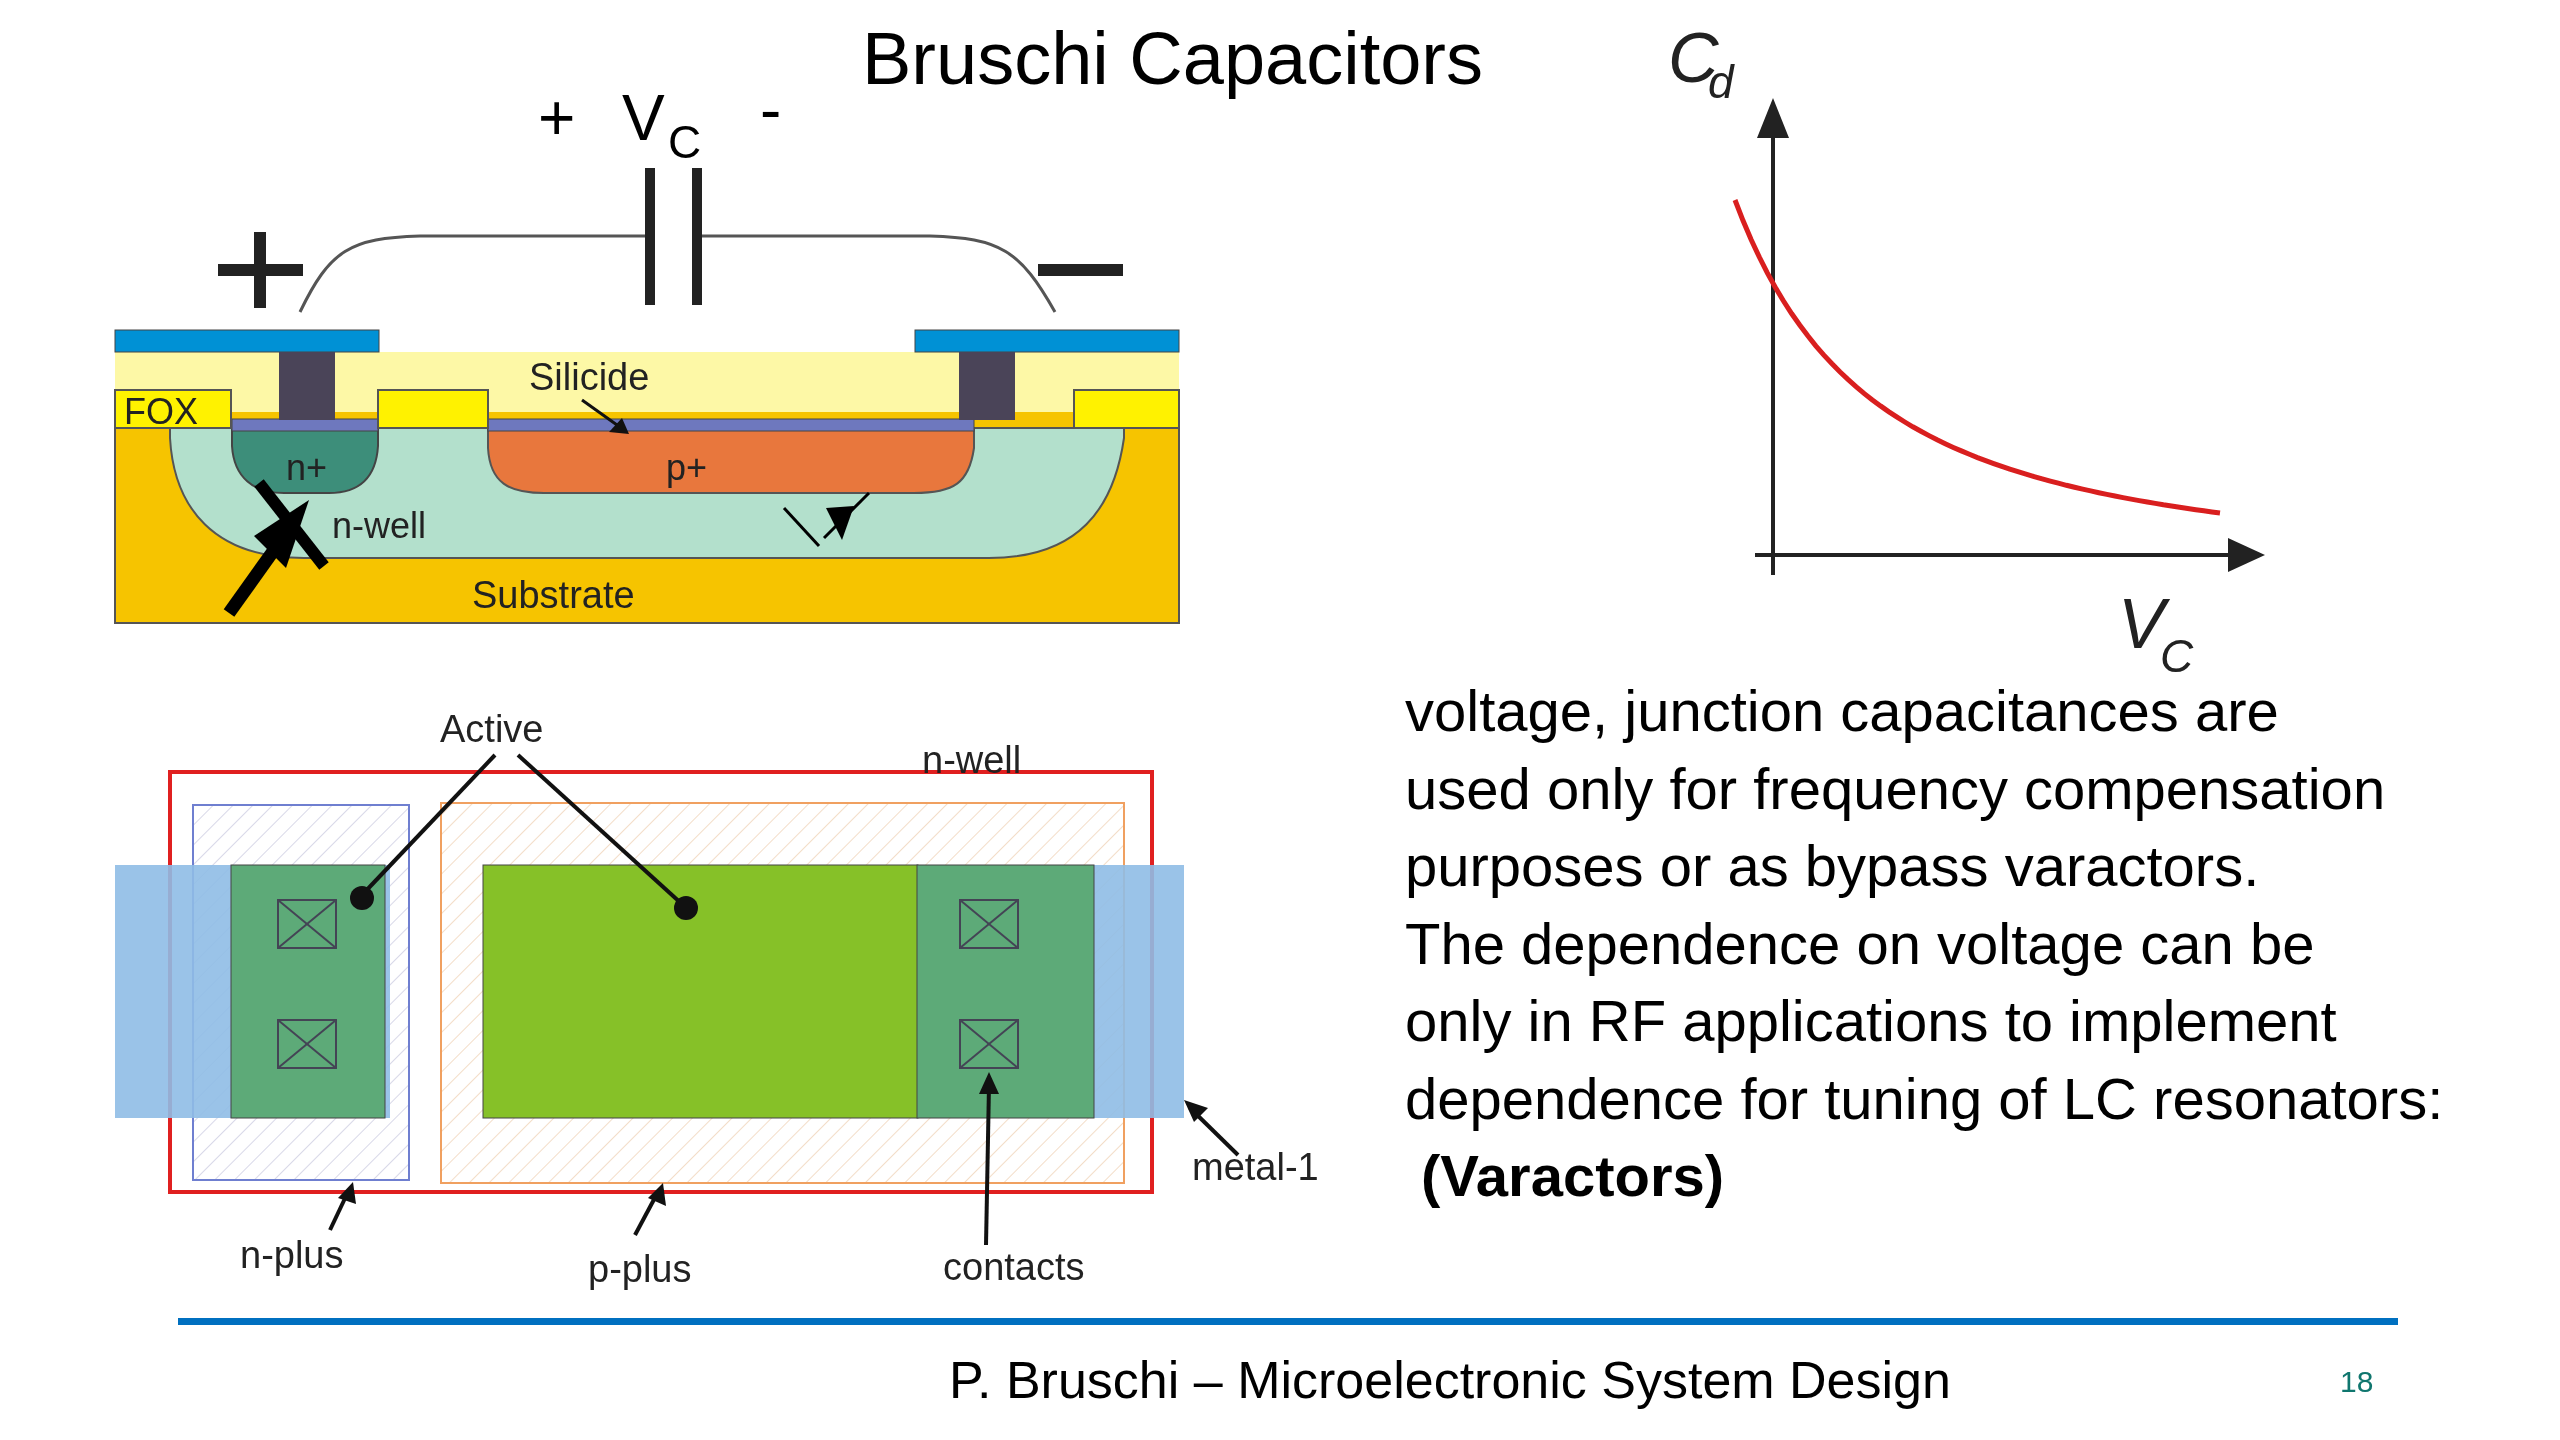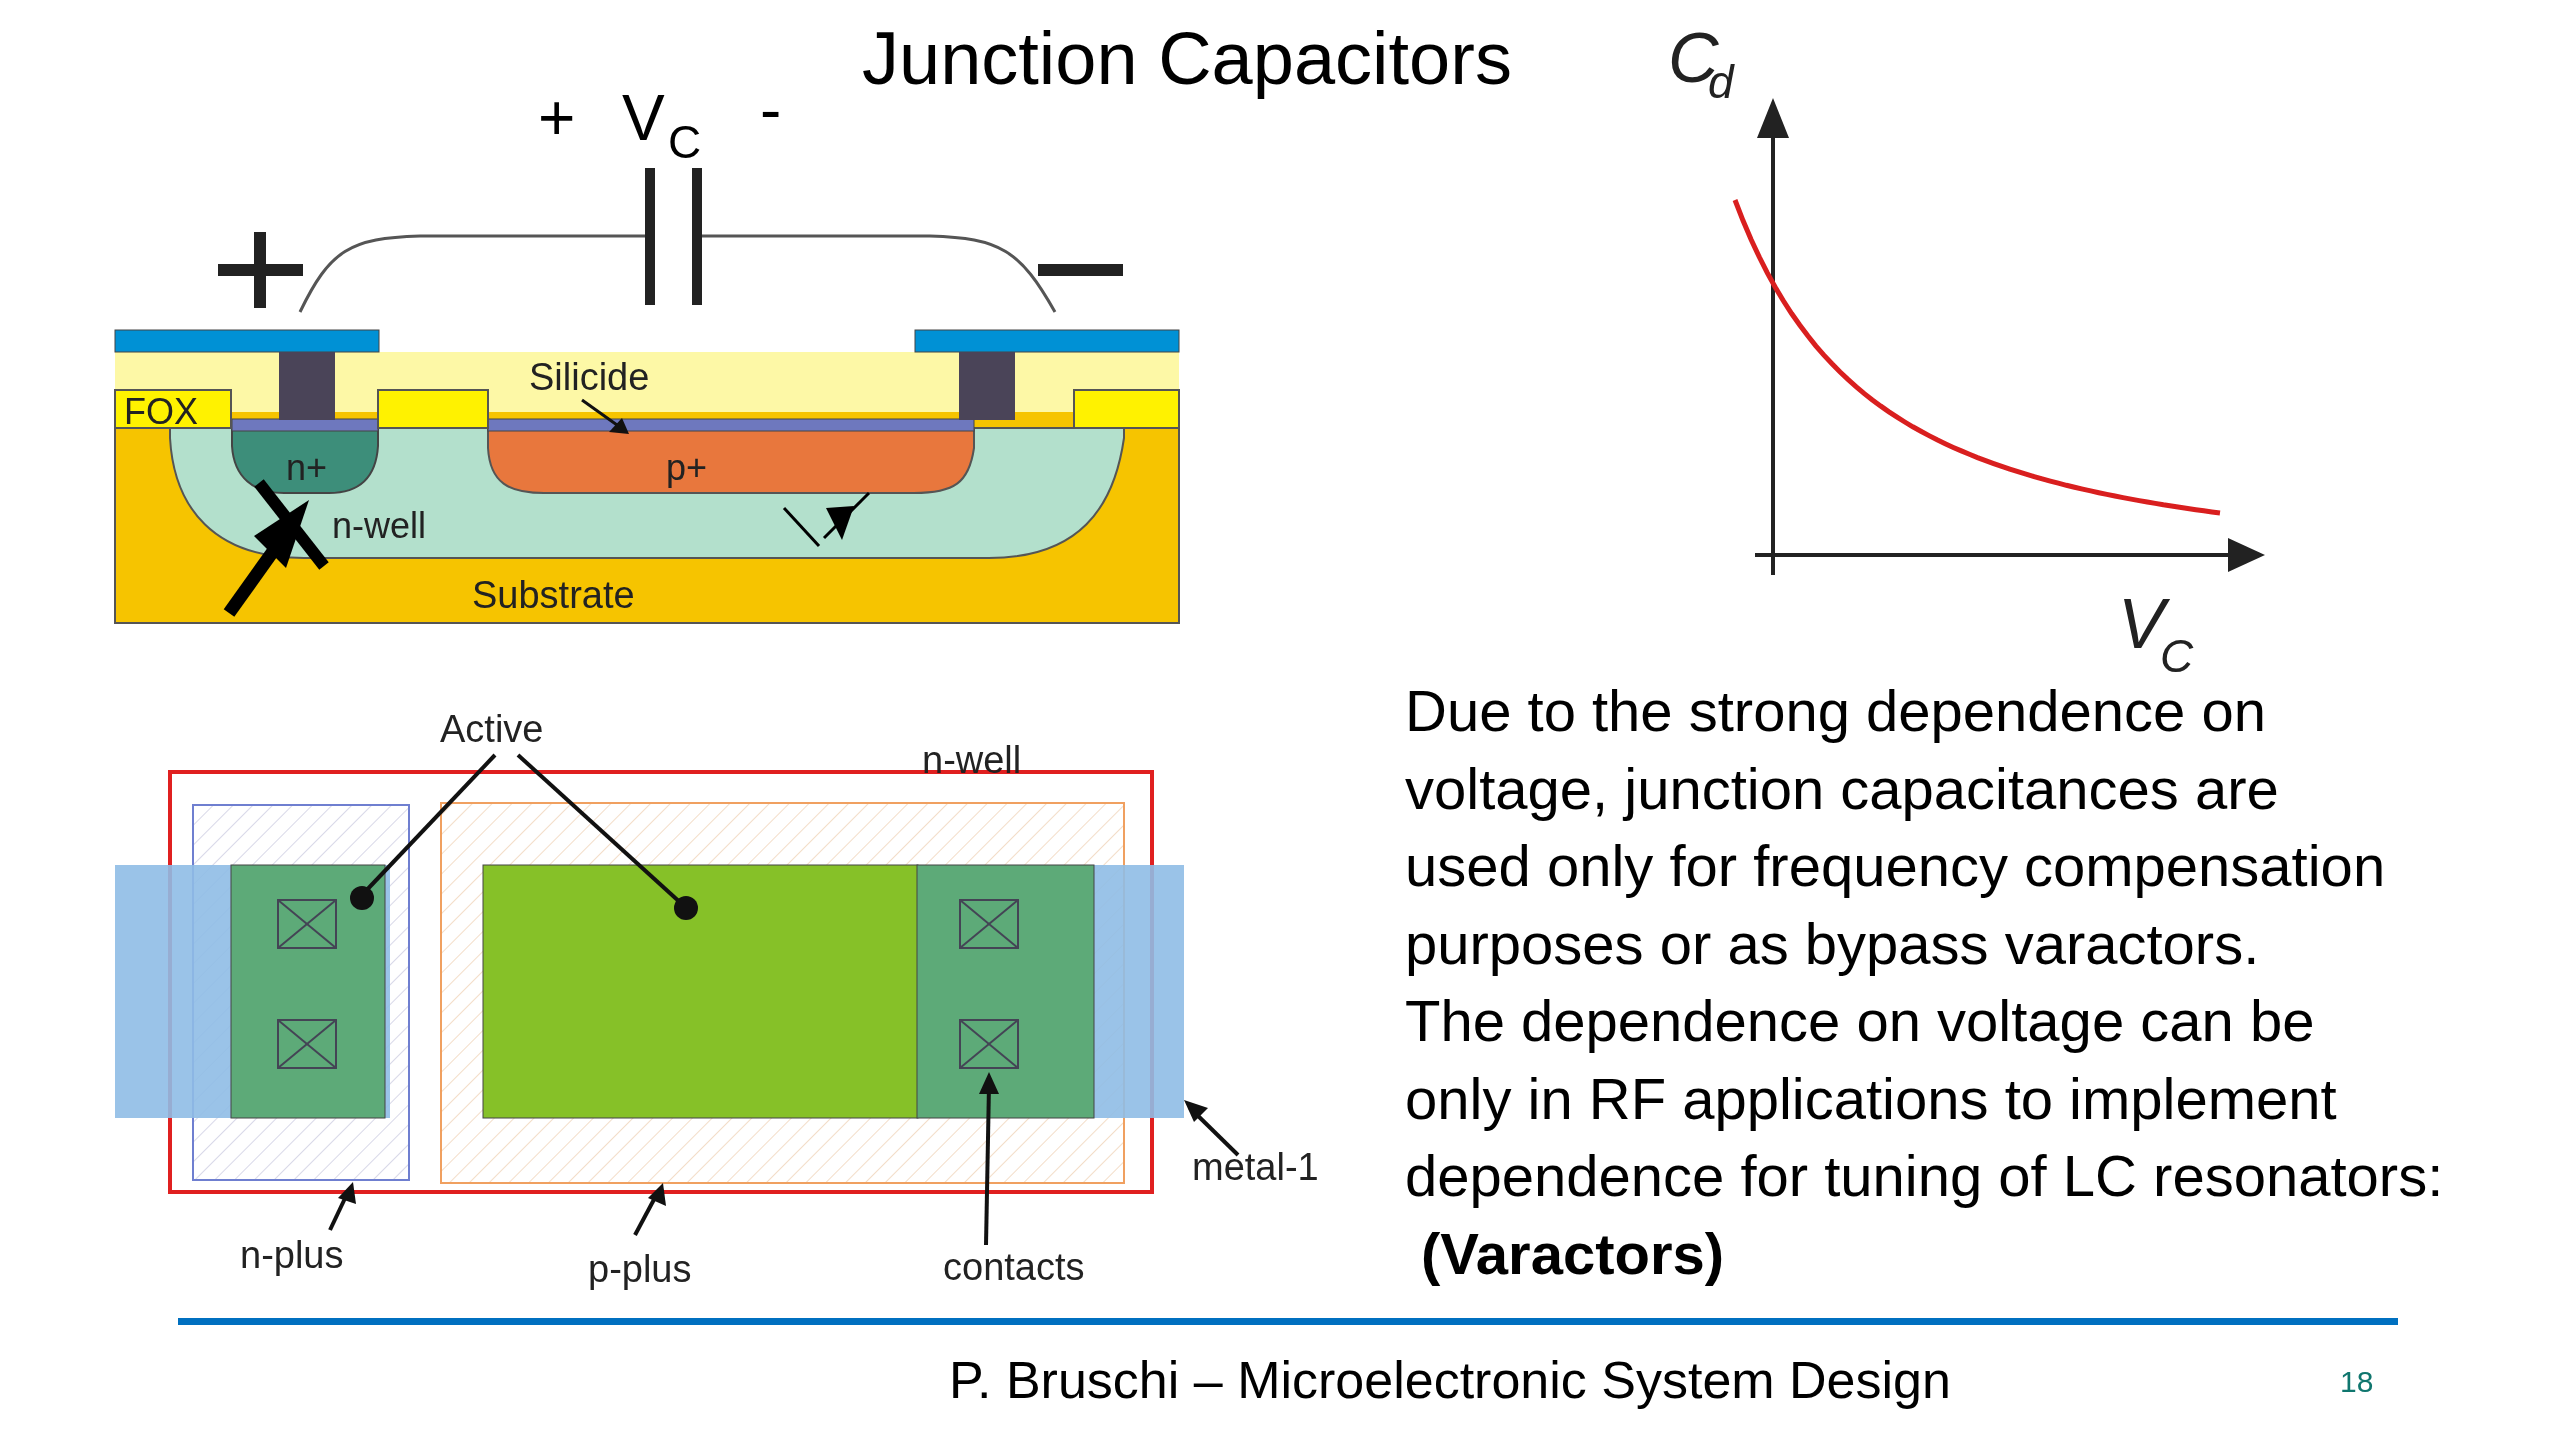--- a/index.html
+++ b/index.html
@@ -11,21 +11,21 @@
   #body-text .line { display: block; white-space: nowrap; }
   #body-text .bold { font-weight: bold; margin-left: 16px; }
   #footer-rule { left: 178px; top: 1318px; width: 2220px; height: 7px; background: #0070C0; }
   #footer-text { left: 0; width: 2900px; top: 1350px; font-size: 52px; text-align: center; white-space: nowrap; }
   #page-number { left: 2340px; top: 1365px; font-size: 30px; color: #0f766e; }
   svg text { font-family: "Liberation Sans", sans-serif; }
 </style>
 </head>
 <body>
 
-<div id="slide-title" class="abs">Junction Capacitors</div>
+<div id="slide-title" class="abs">Bruschi Capacitors</div>
 
 <svg class="abs" style="left:0;top:0" width="1300" height="330">
   <text x="538" y="140" font-size="64">+</text>
   <text x="622" y="140" font-size="64">V</text>
   <text x="668" y="158" font-size="46">C</text>
   <text x="760" y="132" font-size="64">-</text>
 
   <path d="M300,312 C330,250 350,238 420,236 L650,236 M697,236 L930,236 C1000,238 1020,250 1055,312" fill="none" stroke="#555" stroke-width="3"></path>
 
   <rect x="645" y="168" width="10" height="137" fill="#222"></rect>
@@ -159,21 +159,20 @@
   <line x1="525" y1="545" x2="548" y2="502" stroke="#111" stroke-width="4"></line>
   <polygon points="553,493 556,516 538,508" fill="#111"></polygon>
   <text x="478" y="592" font-size="38" fill="#222">p-plus</text>
 
   <line x1="876" y1="555" x2="879" y2="395" stroke="#111" stroke-width="4"></line>
   <polygon points="879,382 869,404 889,404" fill="#111"></polygon>
   <text x="833" y="590" font-size="38" fill="#222">contacts</text>
 </svg>
 
 <div id="body-text" class="abs">
-  <span class="line">Due to the strong dependence on</span>
   <span class="line">voltage, junction capacitances are</span>
   <span class="line">used only for frequency compensation</span>
   <span class="line">purposes or as bypass varactors.</span>
   <span class="line">The dependence on voltage can be</span>
   <span class="line">only in RF applications to implement</span>
   <span class="line">dependence for tuning of LC resonators:</span>
   <span class="line bold">(Varactors)</span>
 </div>
 
 <div id="footer-rule" class="abs" style="background: rgb(0, 112, 192);"></div>

